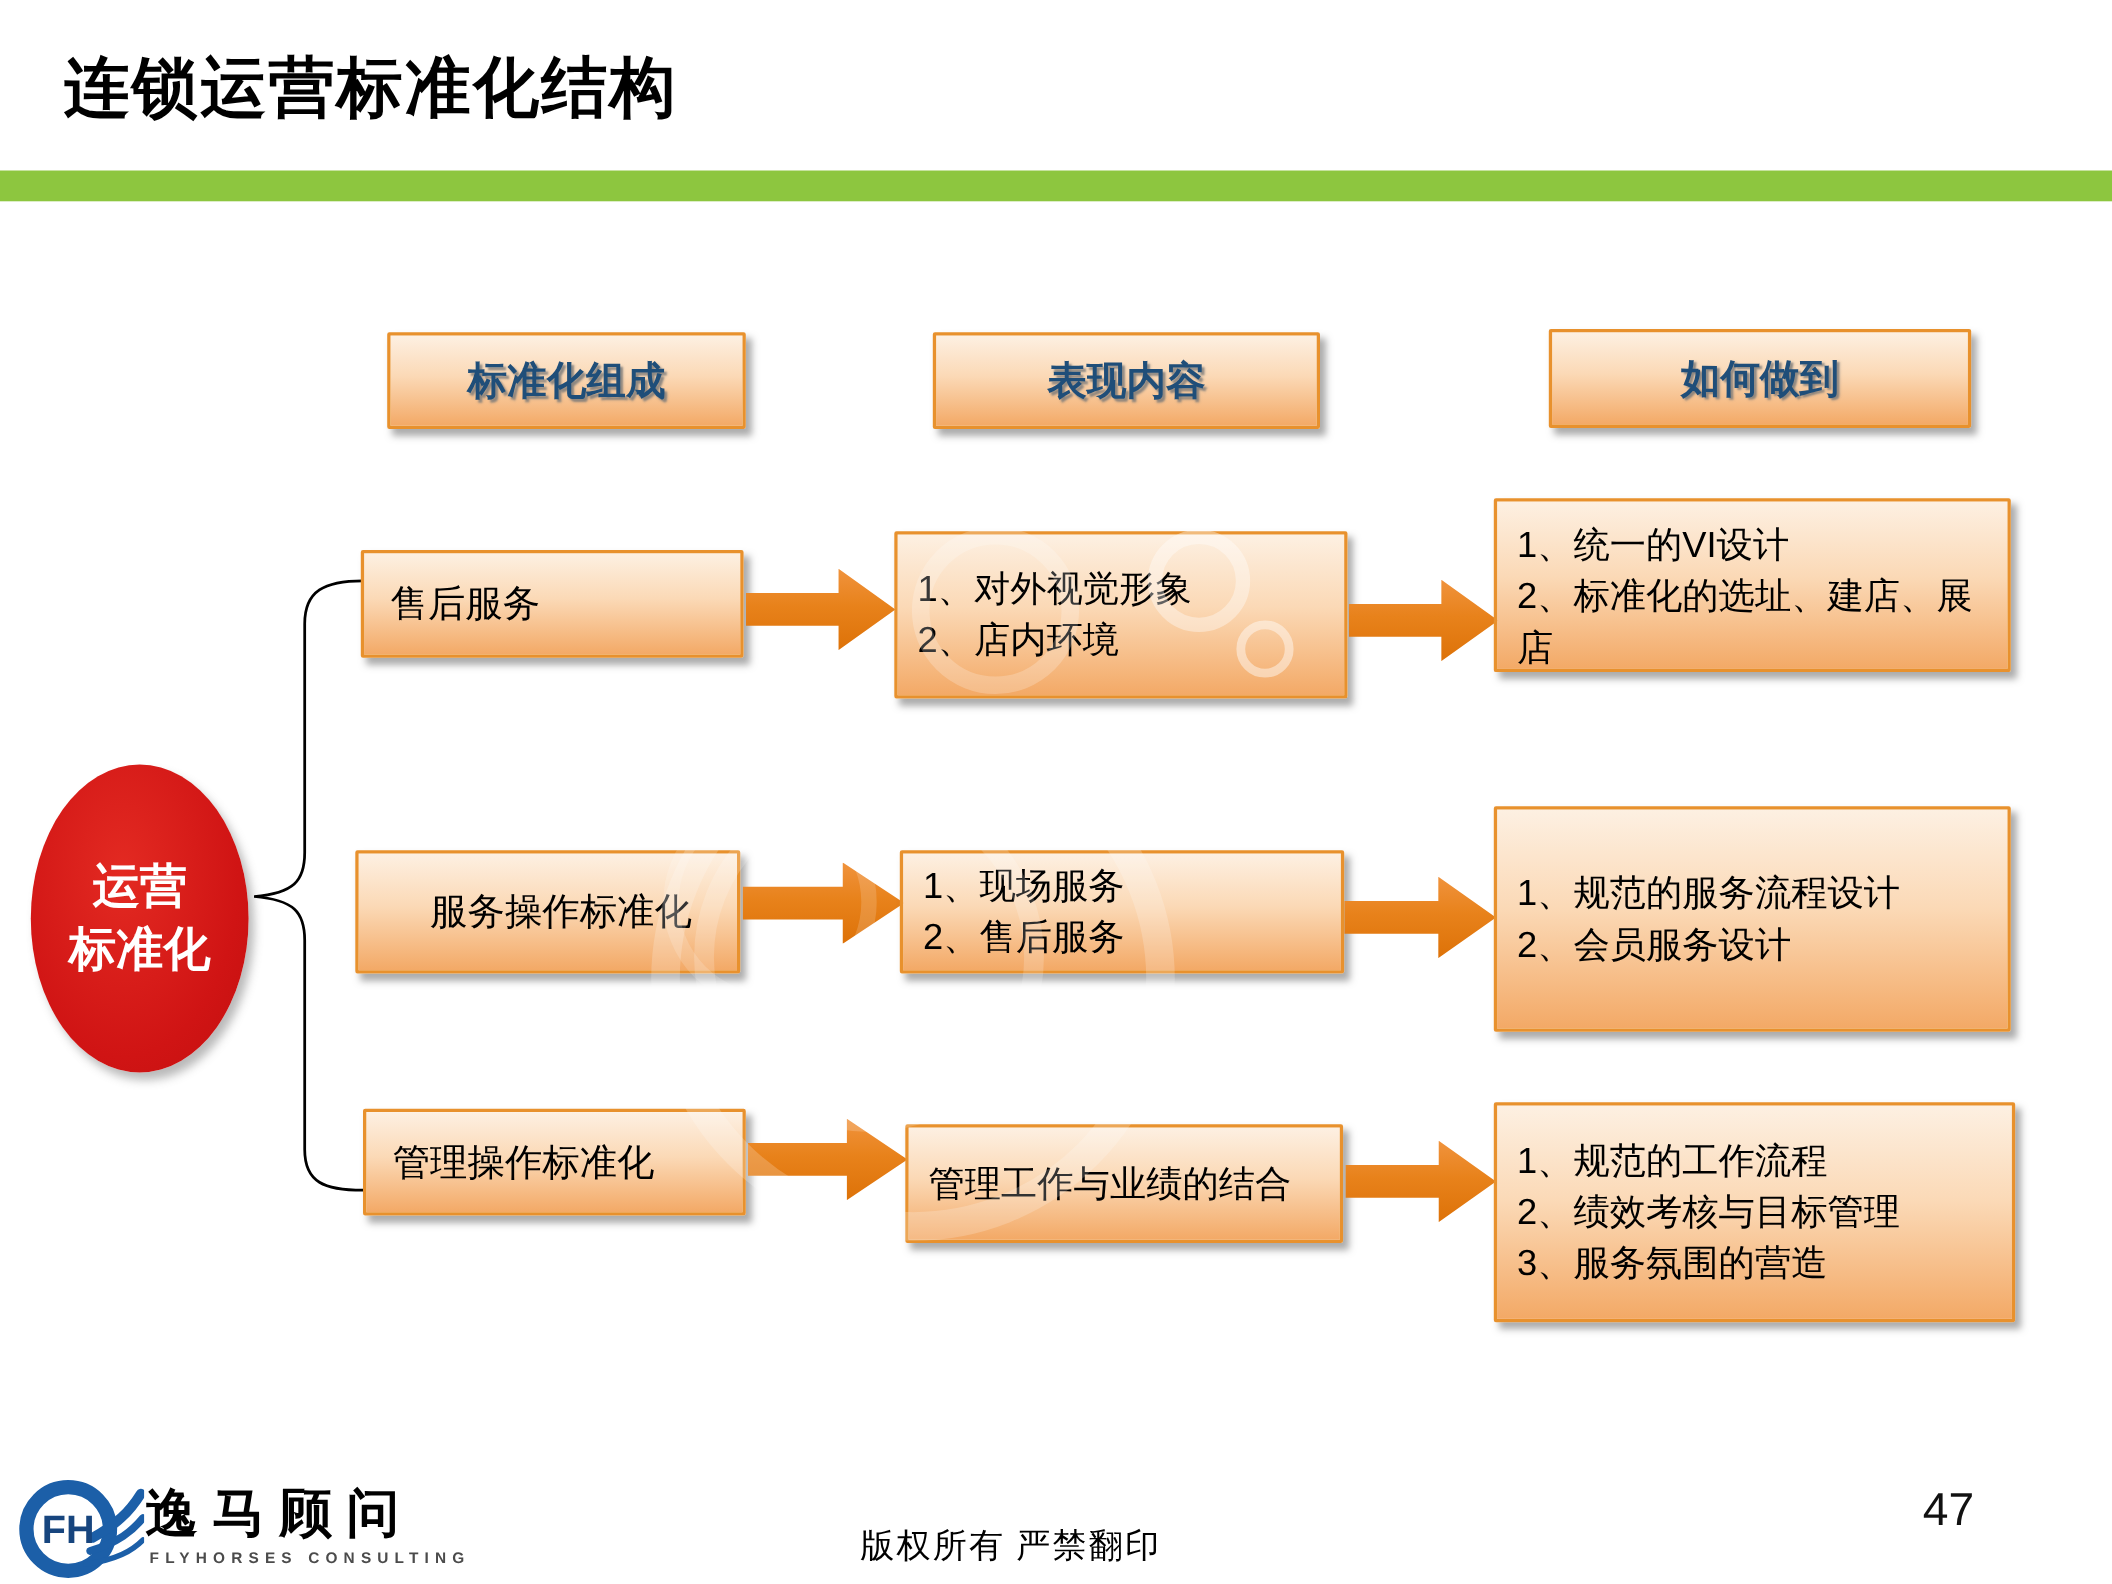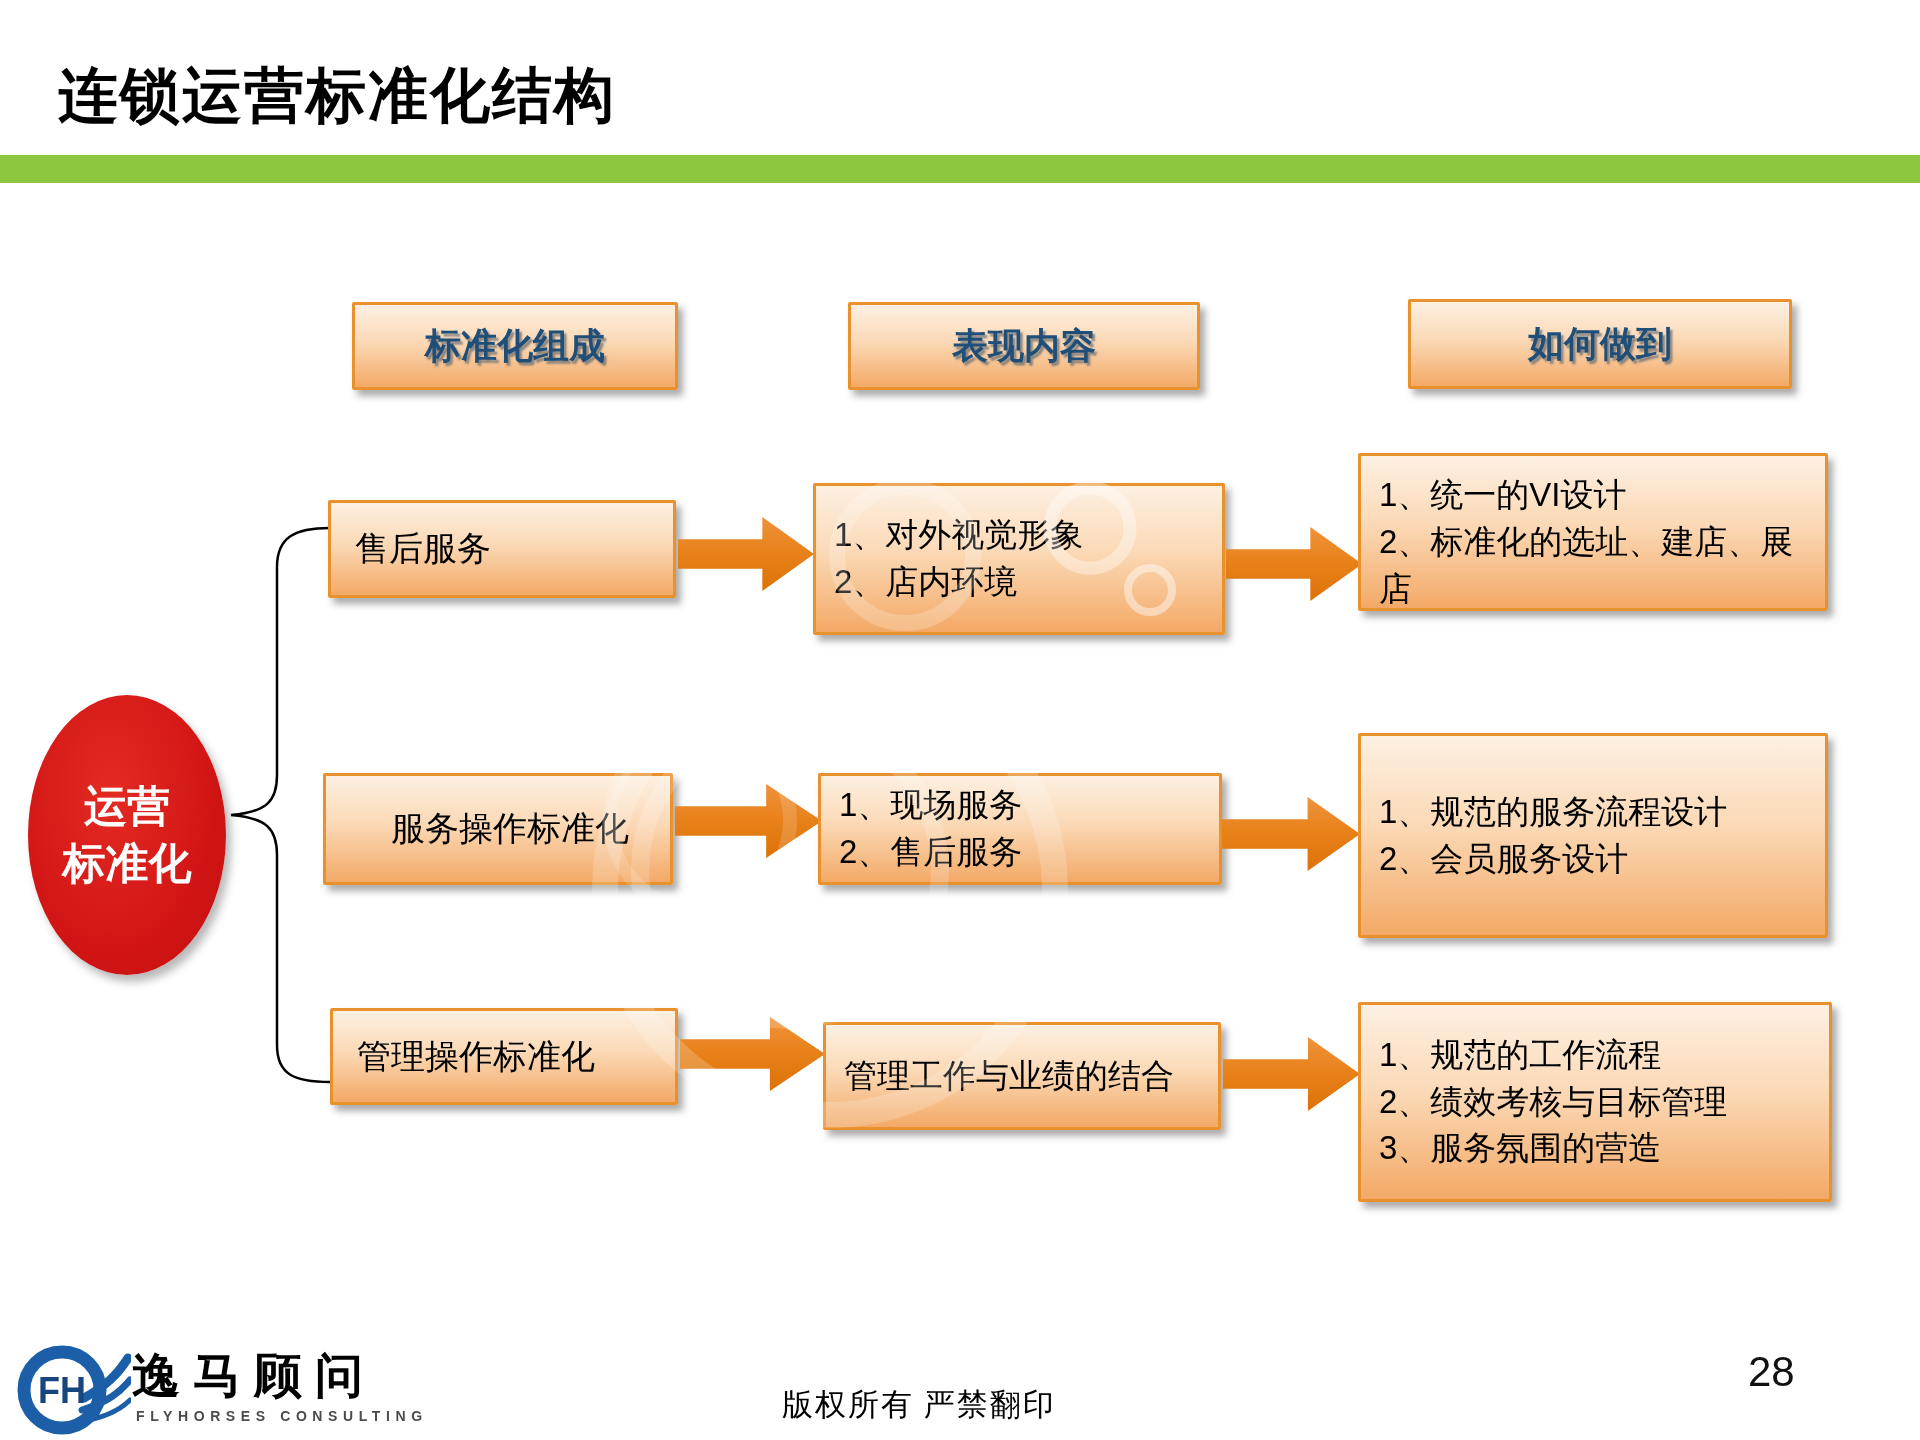--- a/index.html
+++ b/index.html
@@ -10,21 +10,20 @@
     position: relative;
     width: 1920px; height: 1440px;
     background: #ffffff;
     overflow: hidden;
   }
 
   .title {
     position: absolute; left: 58px; top: 40px;
     font-size: 60px; font-weight: 800; color: #000;
     letter-spacing: 2px;
-    margin-top: 16px;
   }
 
   .green-bar {
     position: absolute; left: 0; top: 155px;
     width: 1920px; height: 28px;
     background: #8dc63f;
   }
 
   
   .obox {
@@ -205,15 +204,15 @@
       <path d="M 78 62 C 100 50 112 38 122 22" fill="none" stroke="#1c5fa8" stroke-width="9" stroke-linecap="round"></path>
       <path d="M 76 74 C 102 66 114 56 124 44" fill="none" stroke="#1c5fa8" stroke-width="7" stroke-linecap="round"></path>
       <path d="M 72 86 C 100 82 114 74 124 64" fill="none" stroke="#1c5fa8" stroke-width="5" stroke-linecap="round"></path>
       <text x="56" y="67" text-anchor="middle" font-family="Liberation Sans, sans-serif" font-size="36" font-weight="bold" fill="#17457e">FH</text>
     </svg>
     <div class="logo-cn">逸马顾问</div>
     <div class="logo-en">FLYHORSES CONSULTING</div>
   </div>
 
   <div class="footer-copyright">版权所有  严禁翻印</div>
-  <div class="page-number">28</div>
+  <div class="page-number">47</div>
 
 </div>
 
 </body></html>

